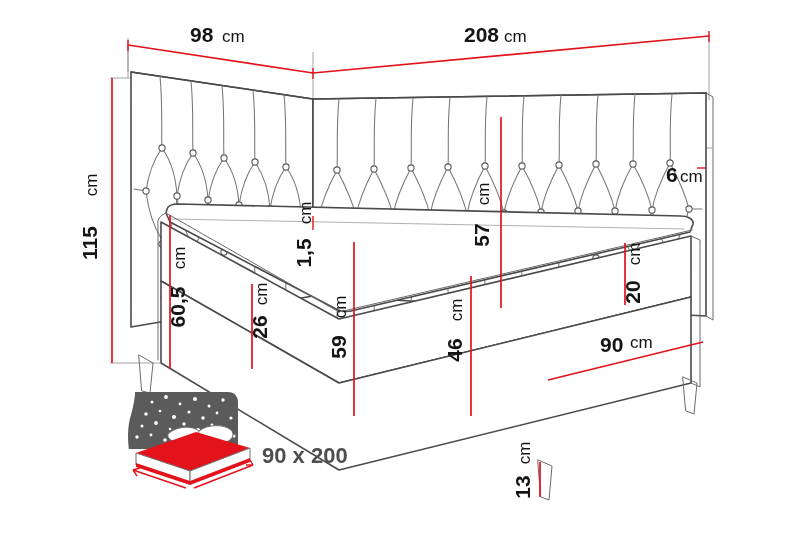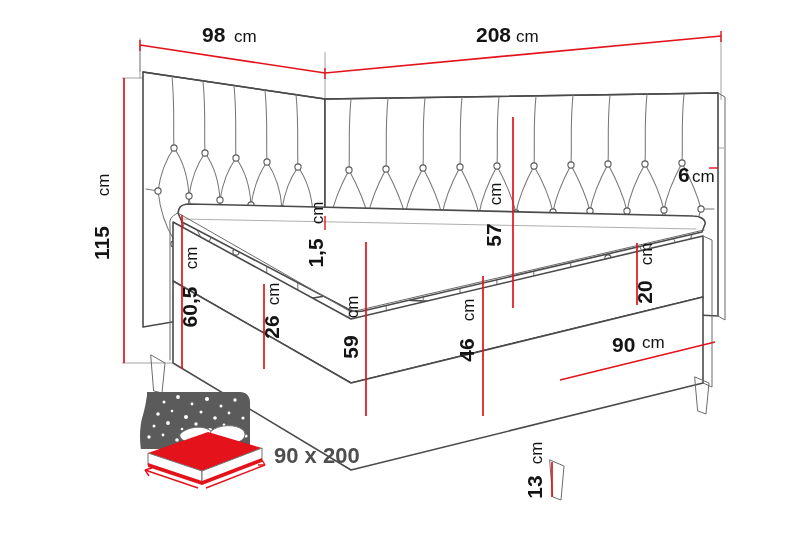--- a/index.html
+++ b/index.html
@@ -10,21 +10,21 @@
   }
   body {
     width: 800px;
     height: 533px;
     font-family: "Liberation Sans", sans-serif;
     overflow: hidden;
     position: relative;
   }
   #diagram-root {
     position: absolute;
-    left: 12px;
+    left: 0;
     top: 0;
     width: 772px;
     height: 533px;
     border-radius: 8px;
   }
   svg.stage {
     display: block;
     width: 800px;
     height: 533px;
   }

